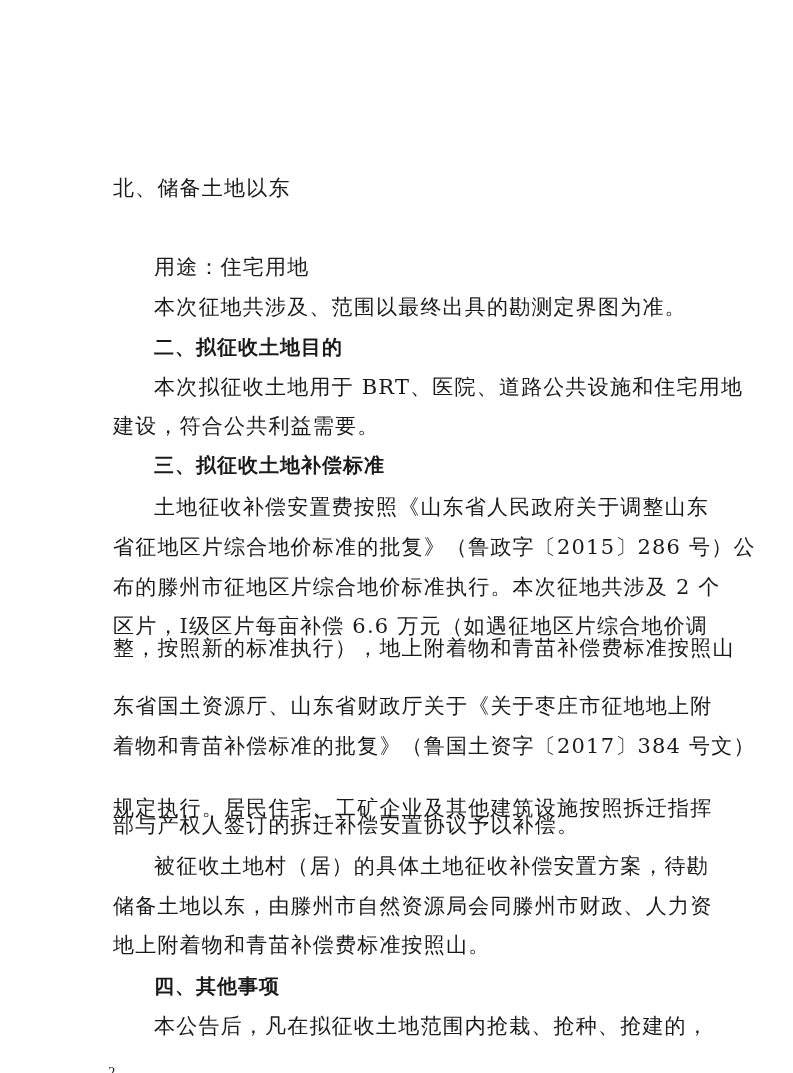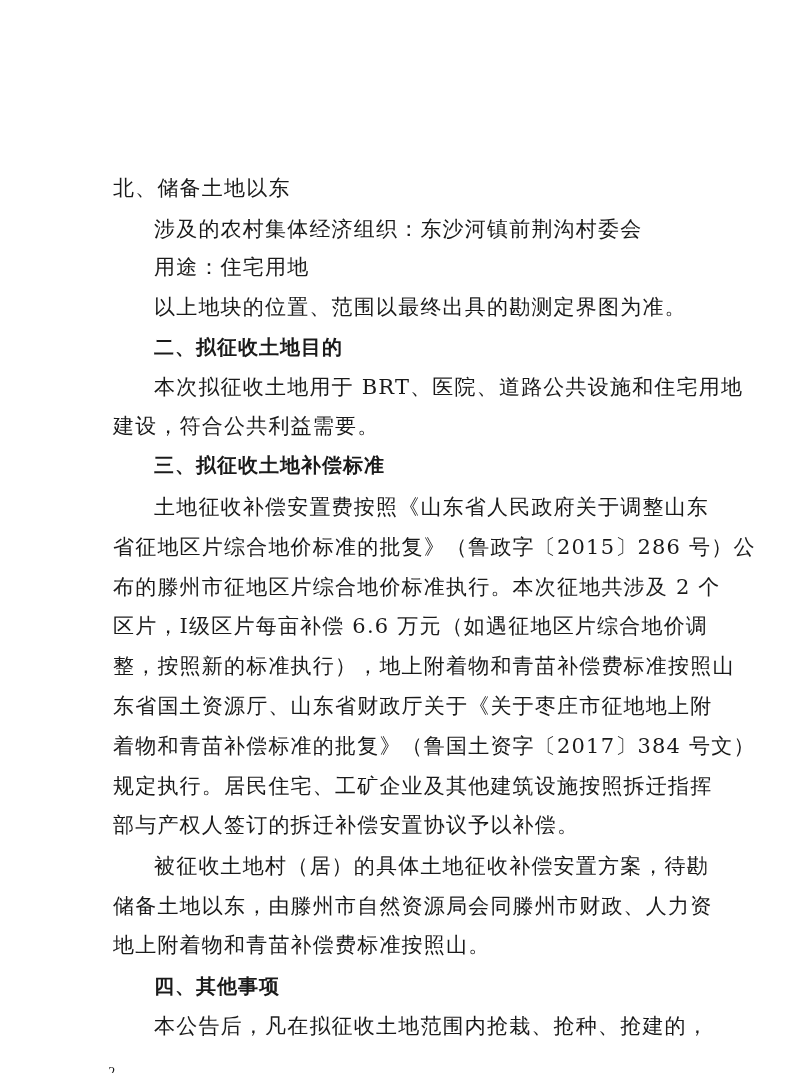--- a/index.html
+++ b/index.html
@@ -9,35 +9,34 @@
   .line { position:absolute; left:113px; font-size:21px; line-height:24px; white-space:nowrap; letter-spacing:1.2px; }
   .indent { left:154px; }
   .heading { font-family:"DejaVu Sans","Liberation Sans",sans-serif; font-weight:bold; font-size:20px; left:154px; letter-spacing:1px; }
   .pagenum { position:absolute; left:100px; top:1017px; font-size:14px; font-family:"Liberation Serif",serif; }
 </style>
 </head>
 <body>
 
 <div class="page">
   <div class="line" style="top:128px">北、储备土地以东</div>
-  <div class="line indent" style="top:169px">涉及的农村集体经济组织：东沙河镇前荆沟村委会</div>
   <div class="line indent" style="top:207px">用途：住宅用地</div>
-  <div class="line indent" style="top:247px">以上地块的位置、范围以最终出具的勘测定界图为准。</div>
+  <div class="line indent" style="top:247px">本次征地共涉及、范围以最终出具的勘测定界图为准。</div>
   <div class="line heading" style="top:287px">二、拟征收土地目的</div>
   <div class="line" style="top:366px">建设，符合公共利益需要。</div>
   <div class="line indent" style="top:327px">本次拟征收土地用于 BRT、医院、道路公共设施和住宅用地</div>
   <div class="line heading" style="top:405px">三、拟征收土地补偿标准</div>
   <div class="line indent" style="top:447px">土地征收补偿安置费按照《山东省人民政府关于调整山东</div>
   <div class="line" style="top:487px">省征地区片综合地价标准的批复》（鲁政字〔2015〕286 号）公</div>
   <div class="line" style="top:527px">布的滕州市征地区片综合地价标准执行。本次征地共涉及 2 个</div>
   <div class="line" style="top:566px">区片，Ⅰ级区片每亩补偿 6.6 万元（如遇征地区片综合地价调</div>
-  <div class="line" style="top:606px">整，按照新的标准执行），地上附着物和青苗补偿费标准按照山</div>
+  <div class="line" style="top:588px">整，按照新的标准执行），地上附着物和青苗补偿费标准按照山</div>
   <div class="line" style="top:646px">东省国土资源厅、山东省财政厅关于《关于枣庄市征地地上附</div>
   <div class="line" style="top:686px">着物和青苗补偿标准的批复》（鲁国土资字〔2017〕384 号文）</div>
-  <div class="line" style="top:726px">规定执行。居民住宅、工矿企业及其他建筑设施按照拆迁指挥</div>
+  <div class="line" style="top:748px">规定执行。居民住宅、工矿企业及其他建筑设施按照拆迁指挥</div>
   <div class="line" style="top:765px">部与产权人签订的拆迁补偿安置协议予以补偿。</div>
   <div class="line indent" style="top:806px">被征收土地村（居）的具体土地征收补偿安置方案，待勘</div>
   <div class="line" style="top:846px">储备土地以东，由滕州市自然资源局会同滕州市财政、人力资</div>
   <div class="line" style="top:885px">地上附着物和青苗补偿费标准按照山。</div>
   <div class="line heading" style="top:926px">四、其他事项</div>
   <div class="line indent" style="top:966px">本公告后，凡在拟征收土地范围内抢栽、抢种、抢建的，</div>
   <div class="pagenum">- 2 -</div>
 </div>
 
 </body></html>

